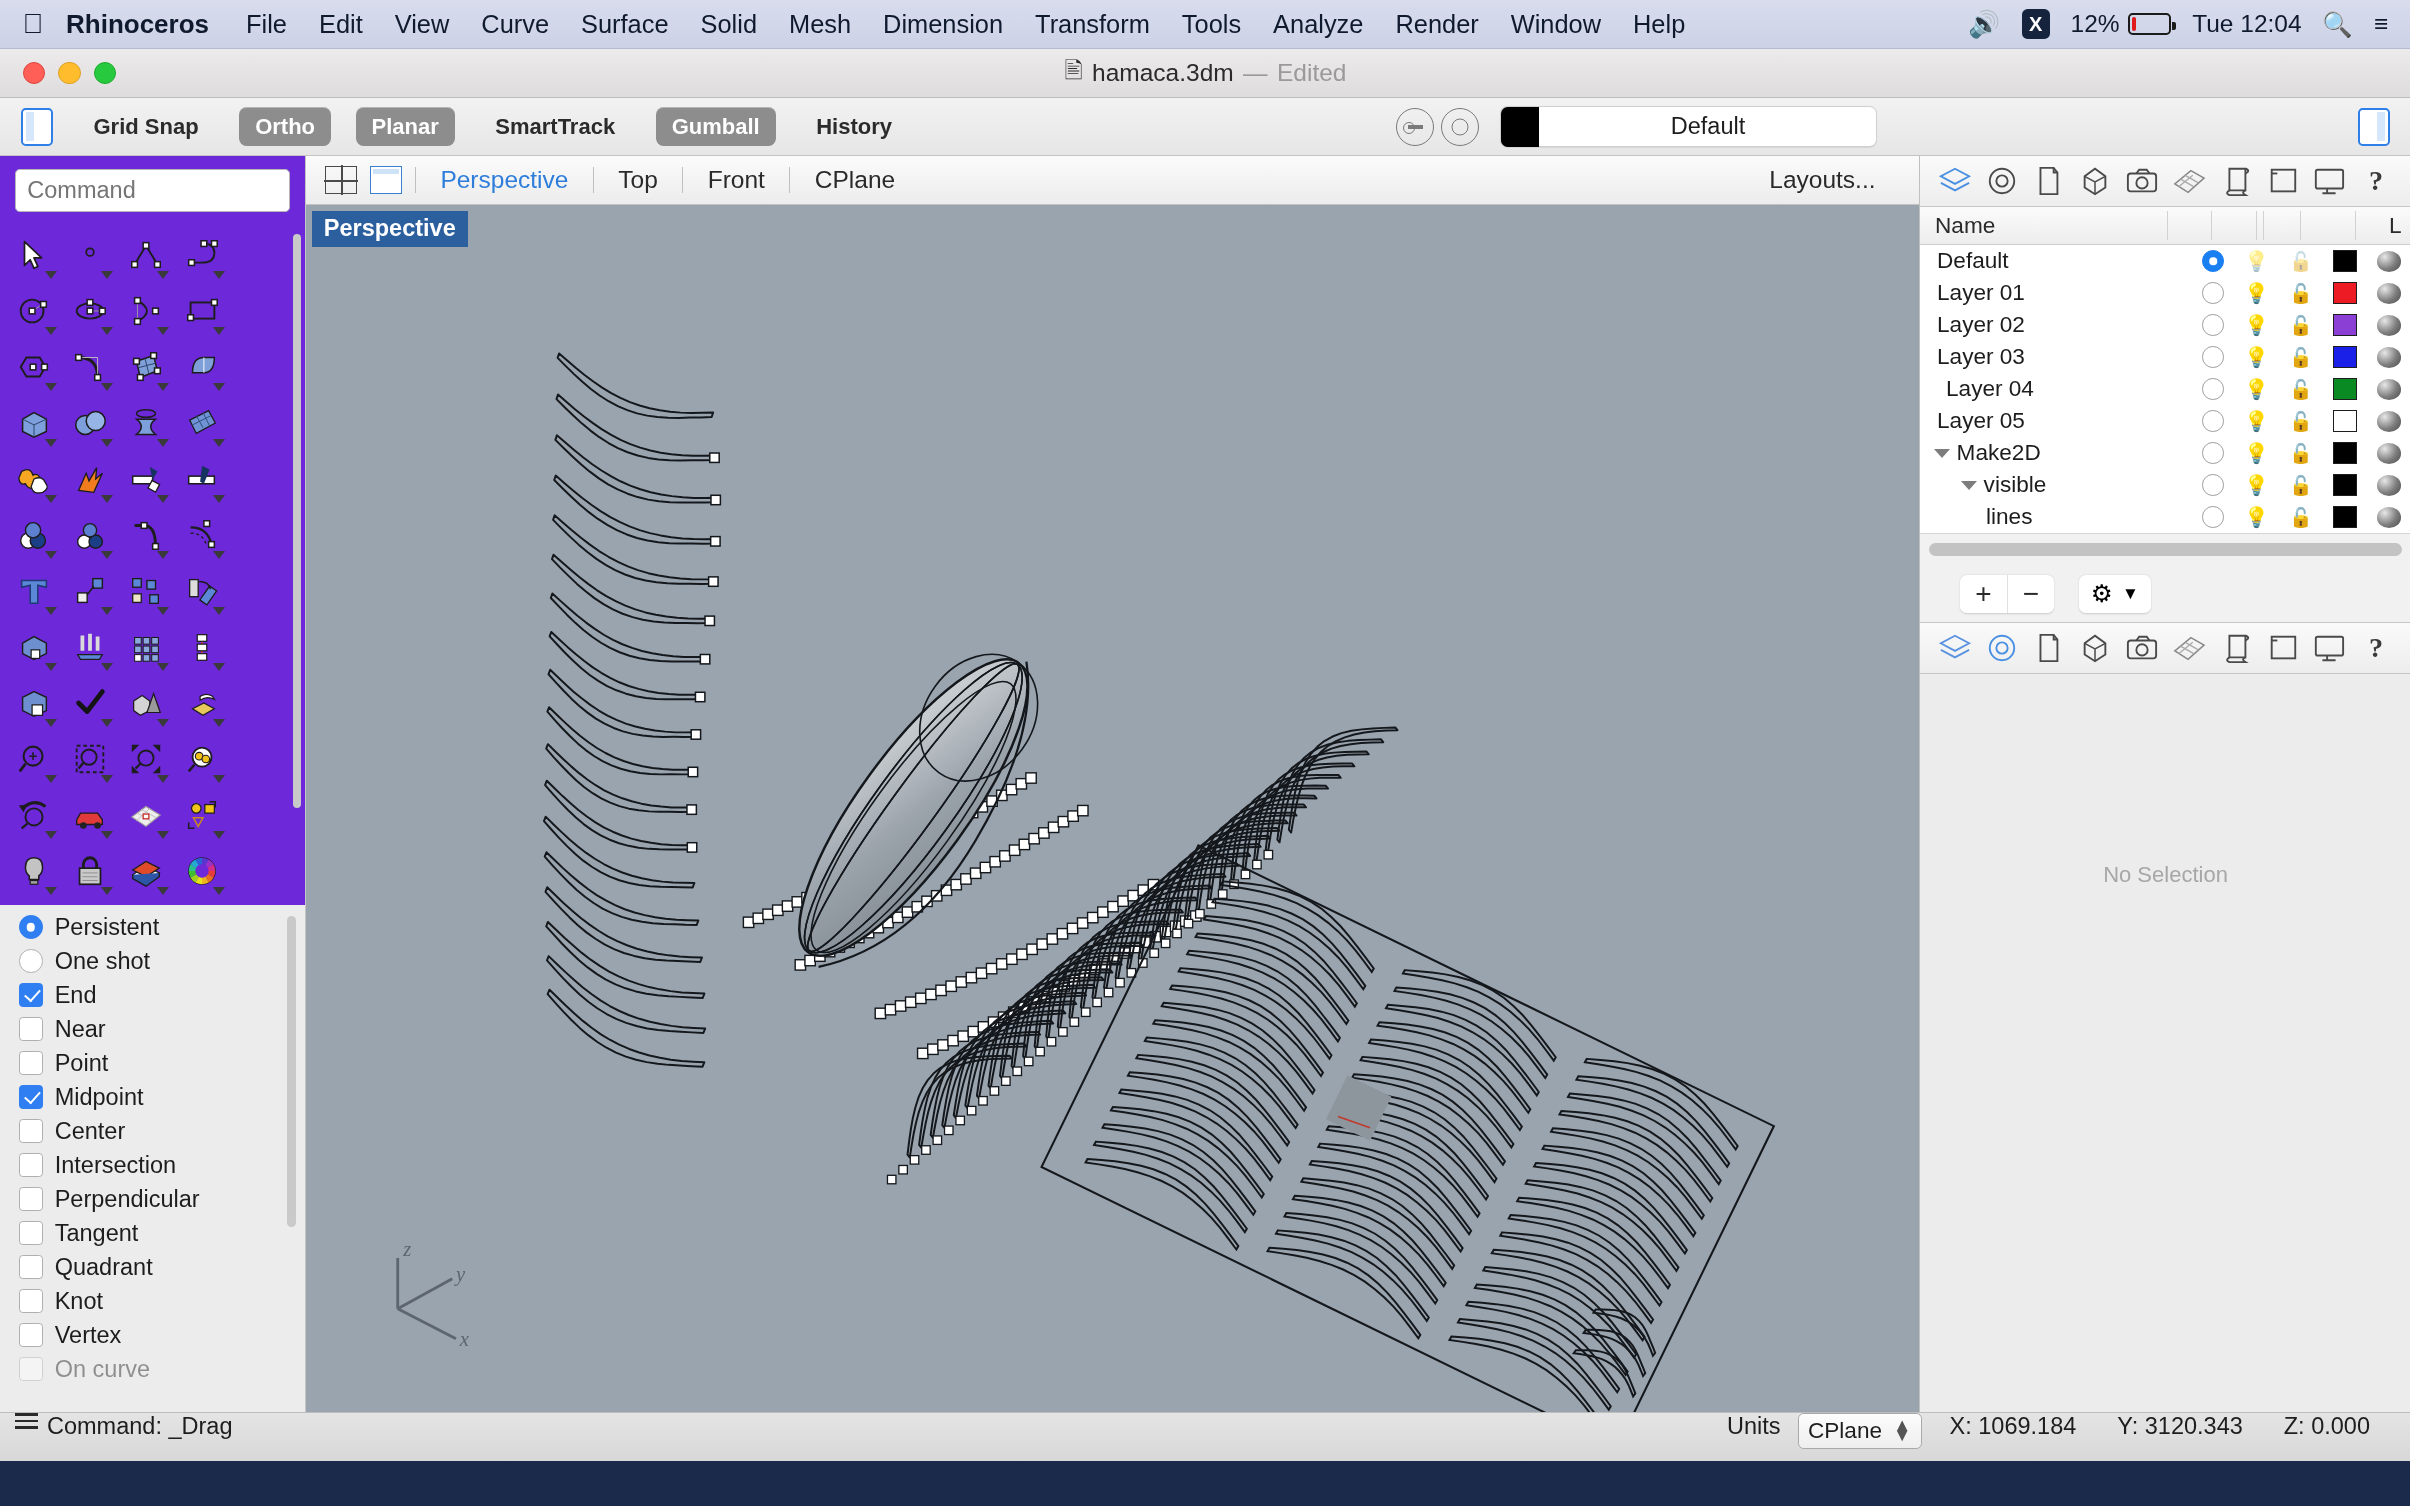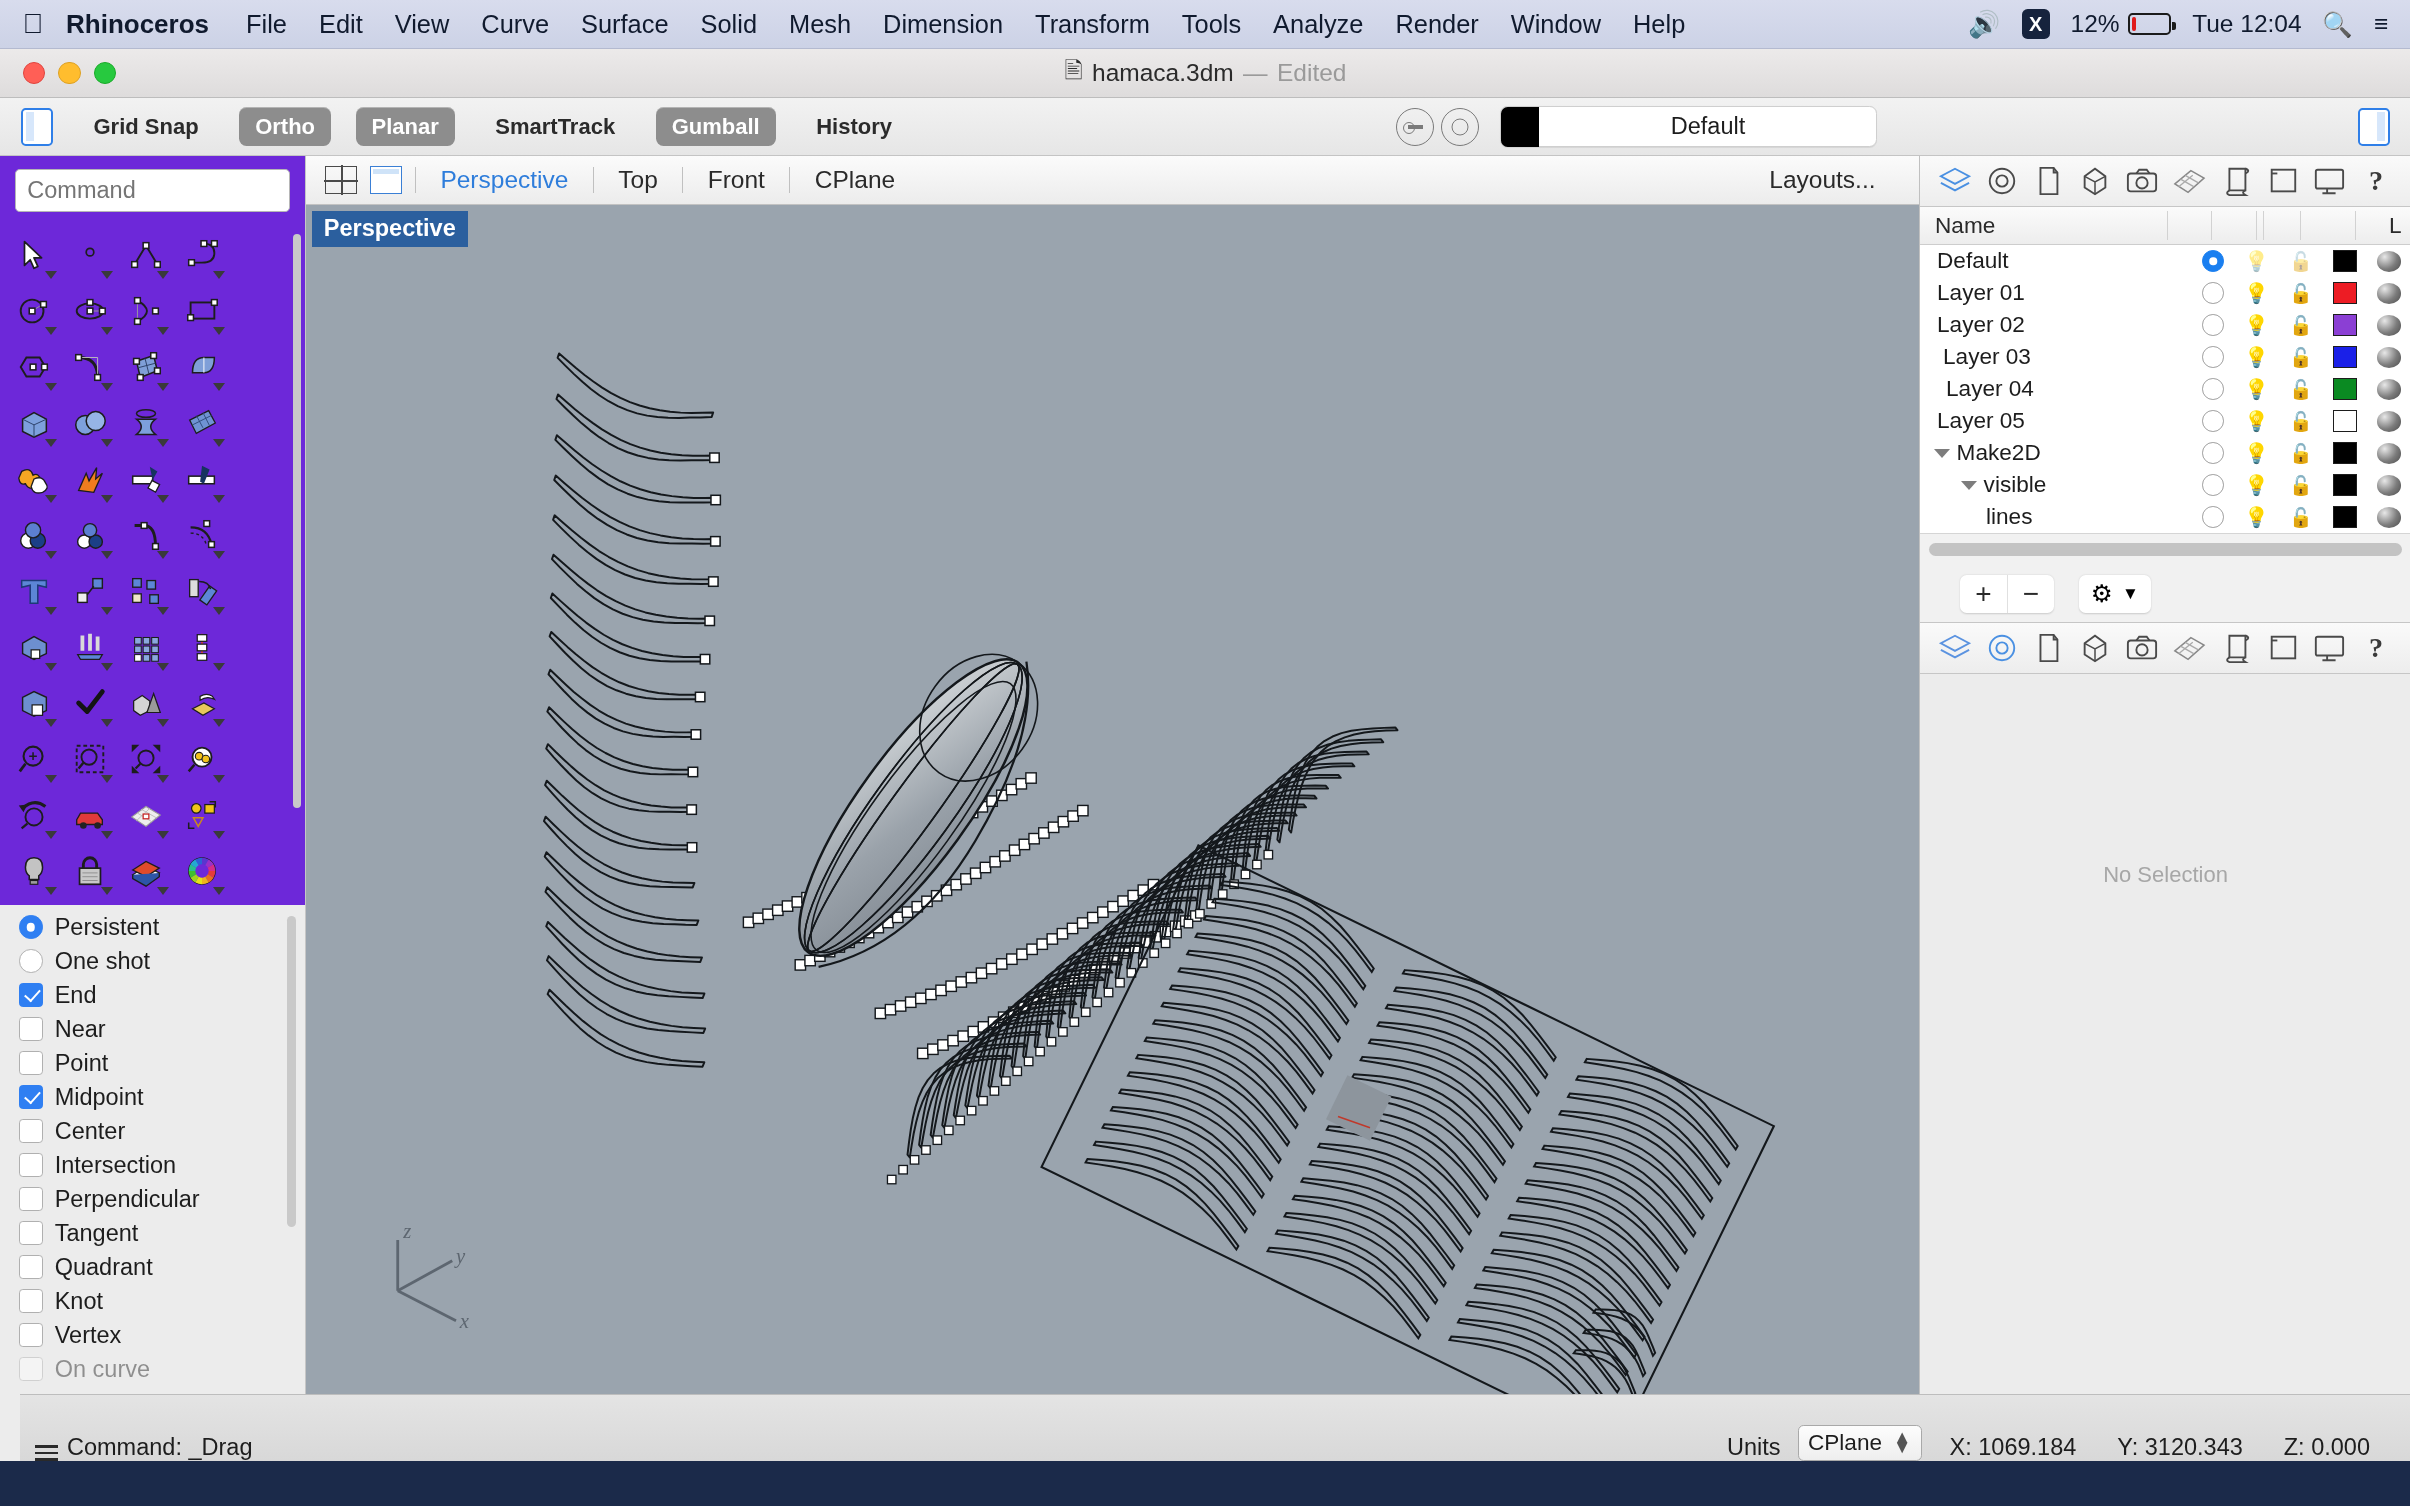--- a/index.html
+++ b/index.html
@@ -176,22 +176,22 @@
   .seg{display:flex;background:#fff;border-radius:6.6px;box-shadow:0 0.9px 1.9px rgba(0,0,0,.16);overflow:hidden;}
   .seg div{width:47px;height:38px;display:flex;align-items:center;justify-content:center;font-size:28px;color:#2a2a2a;}
   .seg div+div{border-left:0.9px solid #e0e0e0;}
   .gearbtn{display:flex;align-items:center;gap:9.4px;background:#fff;border-radius:6.6px;
     box-shadow:0 0.9px 1.9px rgba(0,0,0,.16);height:38px;padding:0 12.2px;font-size:22.6px;}
   #propsbody{flex:1;background:#ececec;display:flex;align-items:flex-start;justify-content:center;padding-top:188px;}
   #nosel{font-size:22px;color:#a7a7a7;}
 
   
   #statusbar{
-    height:67px;background:linear-gradient(#e4e4e4,#d8d8d8);border-top:0.9px solid #bdbdbd;
-    display:flex;align-items:flex-end;font-size:23.5px;color:#1d1d1d;margin-left:20px;
+    height:49px;background:linear-gradient(#e4e4e4,#d8d8d8);border-top:0.9px solid #bdbdbd;
+    display:flex;align-items:flex-start;font-size:23.5px;color:#1d1d1d;
   }
   #hamb{margin-left:15px;display:flex;flex-direction:column;gap:3.8px;}
   #hamb i{display:block;width:22.6px;height:2.8px;background:#2a2a2a;}
   #cmdtext{margin-left:9.4px;white-space:nowrap;}
   .sb-spacer{flex:1;}
   #statusbar .units{margin-right:17px;}
   .popup{
     border:0.9px solid #a9a9a9;border-radius:5.6px;background:linear-gradient(#fdfdfd,#eee);
     height:36px;display:flex;align-items:center;padding:0 9.4px;gap:11.3px;font-size:22.6px;margin-right:28px;
   }
@@ -1209,21 +1209,21 @@
               <span class="lock" style="">🔓</span>
             </span>
             <span class="lcell">
               <span class="swatch" style="background:#8b3fd4"></span>
             </span>
             <span class="lcell">
               <span class="matdot"></span>
             </span>
           </div>
           <div class="lrow">
-            <span class="lname" style="padding-left:23px">
+            <span class="lname" style="padding-left:17px">
               <span>Layer 03</span>
             </span>
             <span class="lcell">
               <span class="ring"></span>
             </span>
             <span class="lcell">
               <span class="bulb" style="">💡</span>
             </span>
             <span class="lcell">
               <span class="lock" style="">🔓</span>

